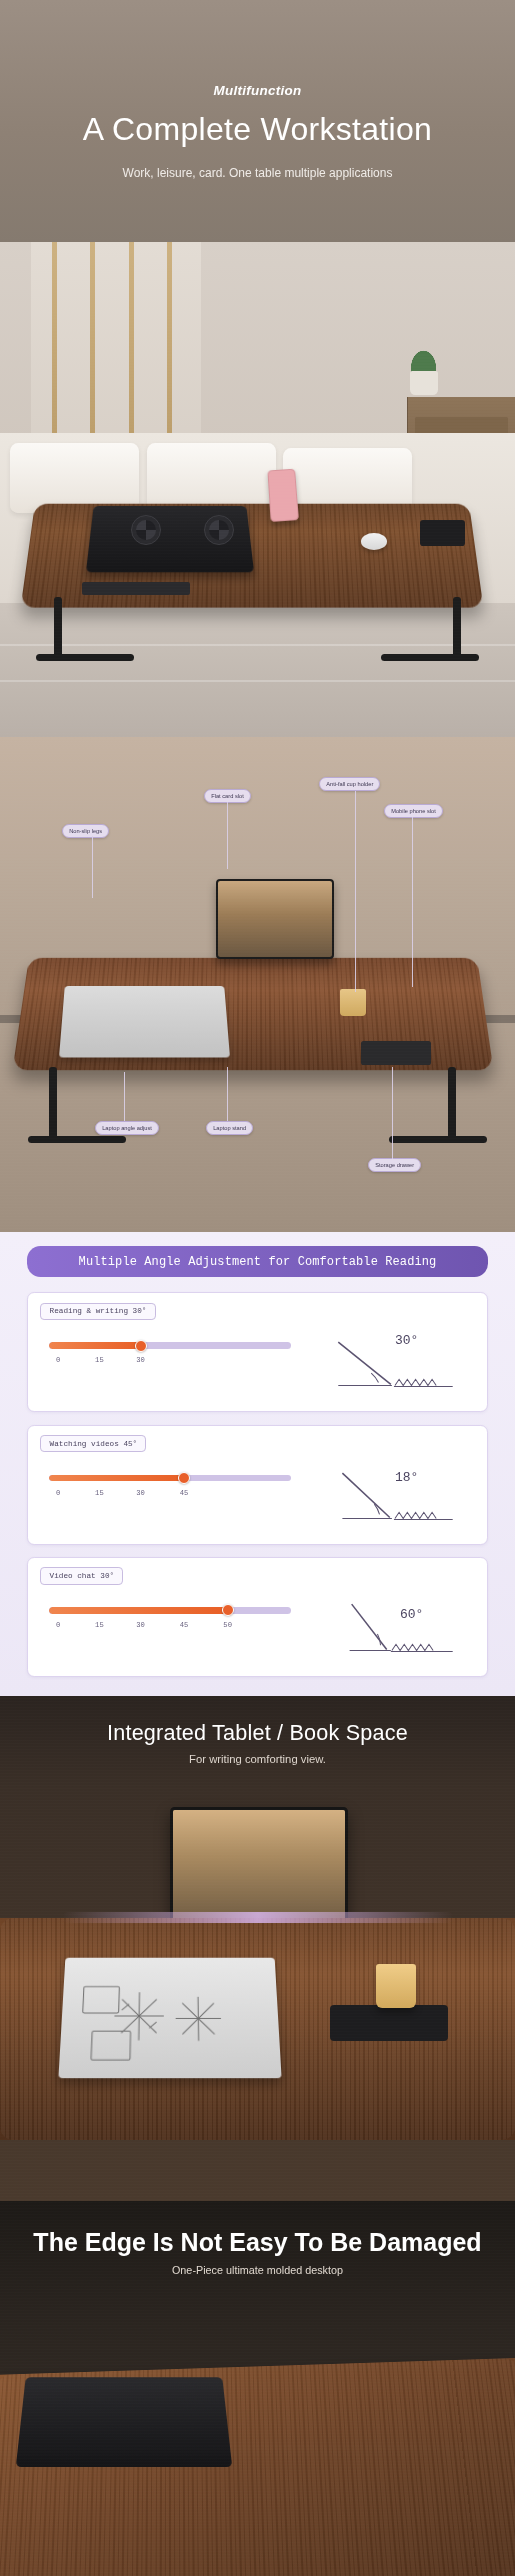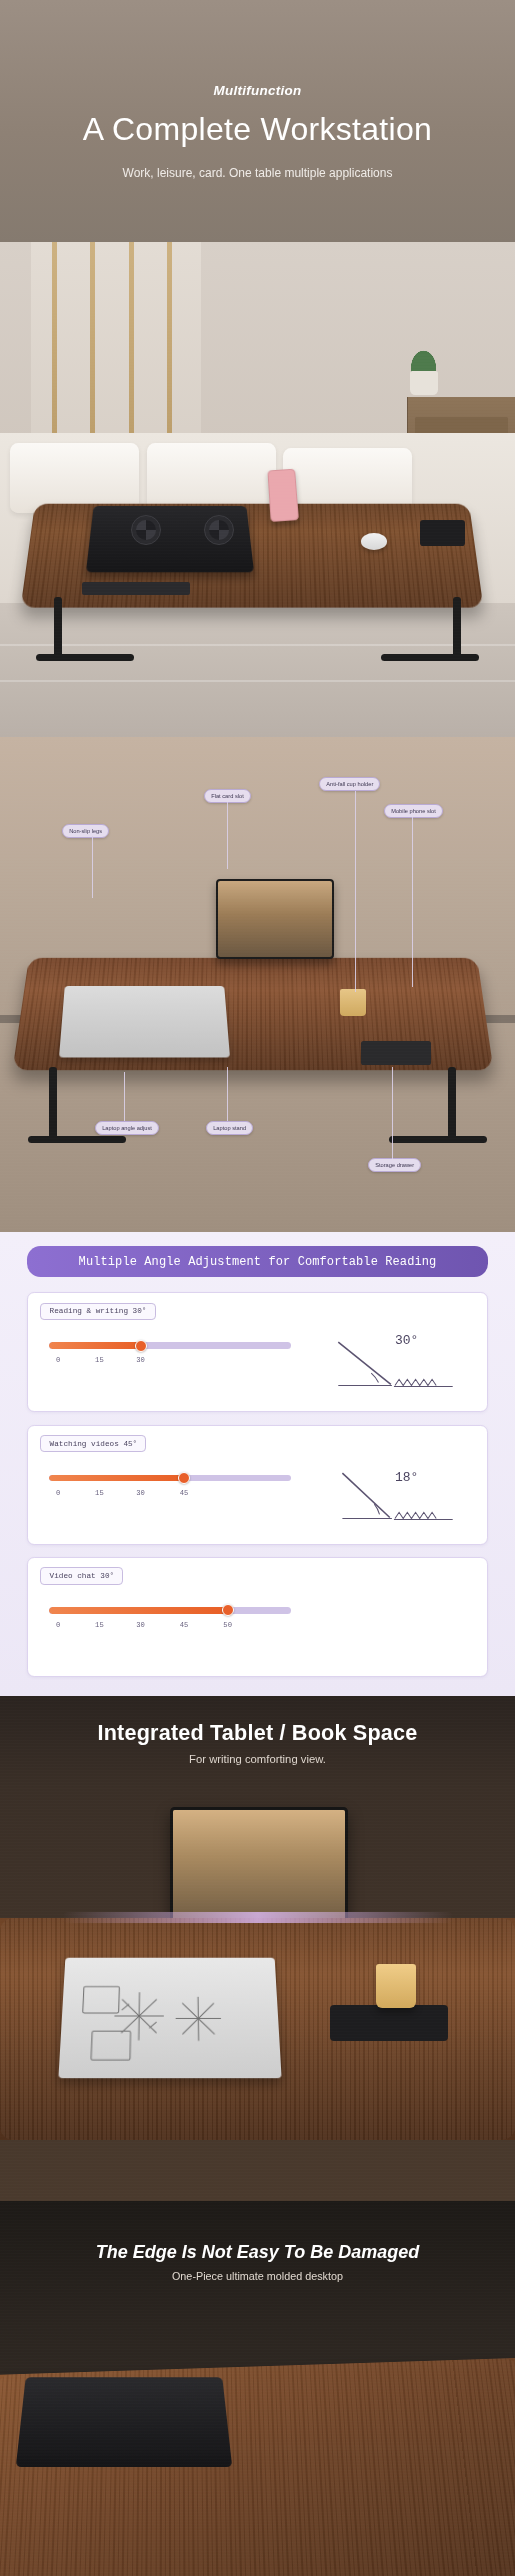--- a/index.html
+++ b/index.html
@@ -311,21 +311,21 @@
   
   .tablet-sec {
     position:relative;
     width:515px; height:505px;
     background: linear-gradient(180deg,#2b2420 0%, #3a2f27 18%, #4a3a2d 100%);
     overflow:hidden;
   }
   .tablet-head {
     position:relative; z-index:3; padding-top:24px; text-align:center;
   }
-  .tablet-head h2 { color:#fff; font-size:21.6px; font-weight:bold; letter-spacing:0.2px; }
+  .tablet-head h2 { color:#fff; font-size:21.6px; font-weight:normal; letter-spacing:0.2px; }
   .tablet-head p { color:#dfd7cf; font-size:11.3px; font-weight:300; margin-top:7.2px; }
   .tab-device {
     position:absolute; left:170px; top:111px; width:178px; height:121px;
     background:#0d0d0d; border-radius:4.6px; border:3.1px solid #151515;
     box-shadow:0 7.2px 14.4px rgba(0,0,0,.45); overflow:hidden;
   }
   .tab-photo {
     position:absolute; inset:0;
     background: linear-gradient(180deg,#d4b183 0%, #a98a60 40%, #6d5a41 100%);
   }
@@ -358,21 +358,21 @@
 
   
   .onepiece {
     position:relative;
     width:515px; height:627px;
     background: linear-gradient(180deg,#1d1a17 0%, #2b2520 20%, #3b322a 60%, #2a241f 100%);
     overflow:hidden;
   }
   .op-head { position:relative; z-index:3; padding-top:23px; text-align:center; }
   .op-head h2 { color:#fff; font-size:18.5px; font-weight:bold; }
-  .op-head h3 { color:#fff; font-size:18px; font-weight:bold; margin-top:18px;font-style:italic; }
+  .op-head h3 { color:#fff; font-size:25px; font-weight:bold; margin-top:4px; }
   .op-head p { color:#e0d8cf; font-size:10.8px; font-weight:300; margin-top:7.2px; }
   .op-desk {
     position:absolute; left:-10.3px; top:155px; width:546px; height:289px;
     background: linear-gradient(160deg,#8a5631 0%, #6f4326 40%, #4b2d19 100%);
     transform: perspective(567px) rotateX(12deg) rotateZ(-2deg);
     box-shadow:0 12.4px 20.6px rgba(0,0,0,.5);
   }
   .op-stand {
     position:absolute; left:20.6px; top:170px; width:206px; height:98px;
     background: linear-gradient(180deg,#2a2a2d,#151517);
@@ -551,20 +551,30 @@
         </div>
         <div class="slider-knob" style="left:calc(74% - 5.7px)"></div>
         <div class="slider-ticks">
           <span style="left:4%">0</span>
           <span style="left:21%">15</span>
           <span style="left:38%">30</span>
           <span style="left:56%">45</span>
           <span style="left:74%">50</span>
         </div>
       </div>
+      <div class="angle-fig">
+        <svg width="134" height="67" viewBox="0 0 260 130">
+          <line x1="44" y1="8" x2="112" y2="96" stroke="#5b5370" stroke-width="3"></line>
+          <line x1="40" y1="98" x2="120" y2="98" stroke="#5b5370" stroke-width="2"></line>
+          <path d="M100 88 A 50 50 0 0 0 94 66" fill="none" stroke="#5b5370" stroke-width="2"></path>
+          <polyline points="122,98 130,86 138,98 146,86 154,98 162,86 170,98 178,86 186,98 194,86 202,98" fill="none" stroke="#5b5370" stroke-width="2"></polyline>
+          <line x1="120" y1="100" x2="240" y2="100" stroke="#5b5370" stroke-width="2"></line>
+        </svg>
+        <div class="angle-deg" style="left:71px;top:7.2px">60°</div>
+      </div>
     </div>
   </section>
 
   <section class="tablet-sec">
     <div class="tablet-head">
       <h2>Integrated Tablet / Book Space</h2>
       <p>For writing comforting view.</p>
     </div>
     <div class="tab-device">
       <div class="tab-photo"></div>

